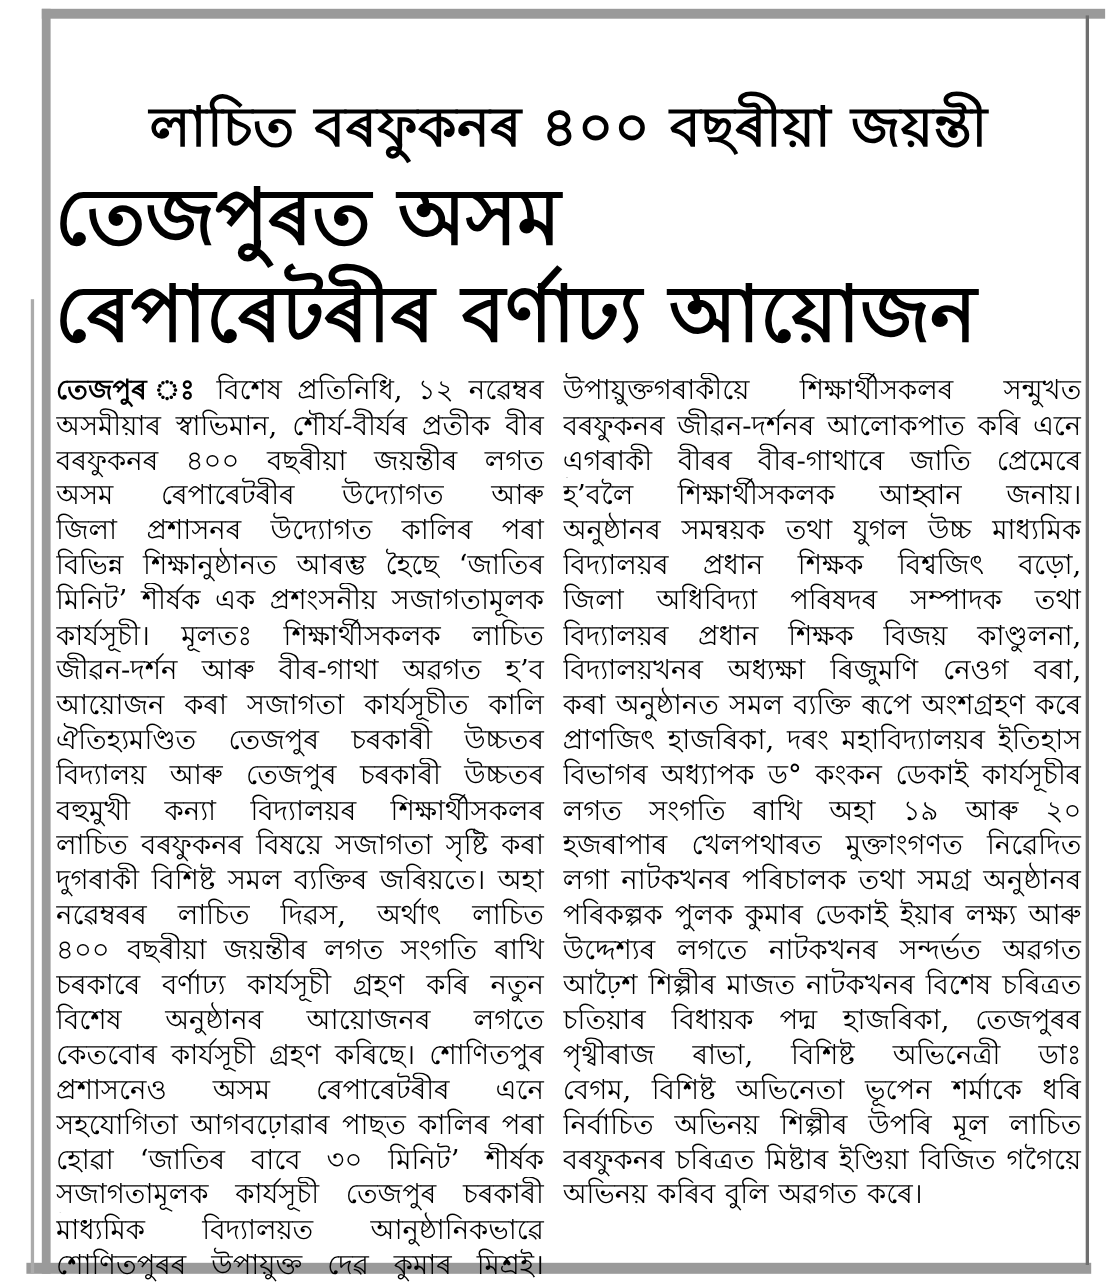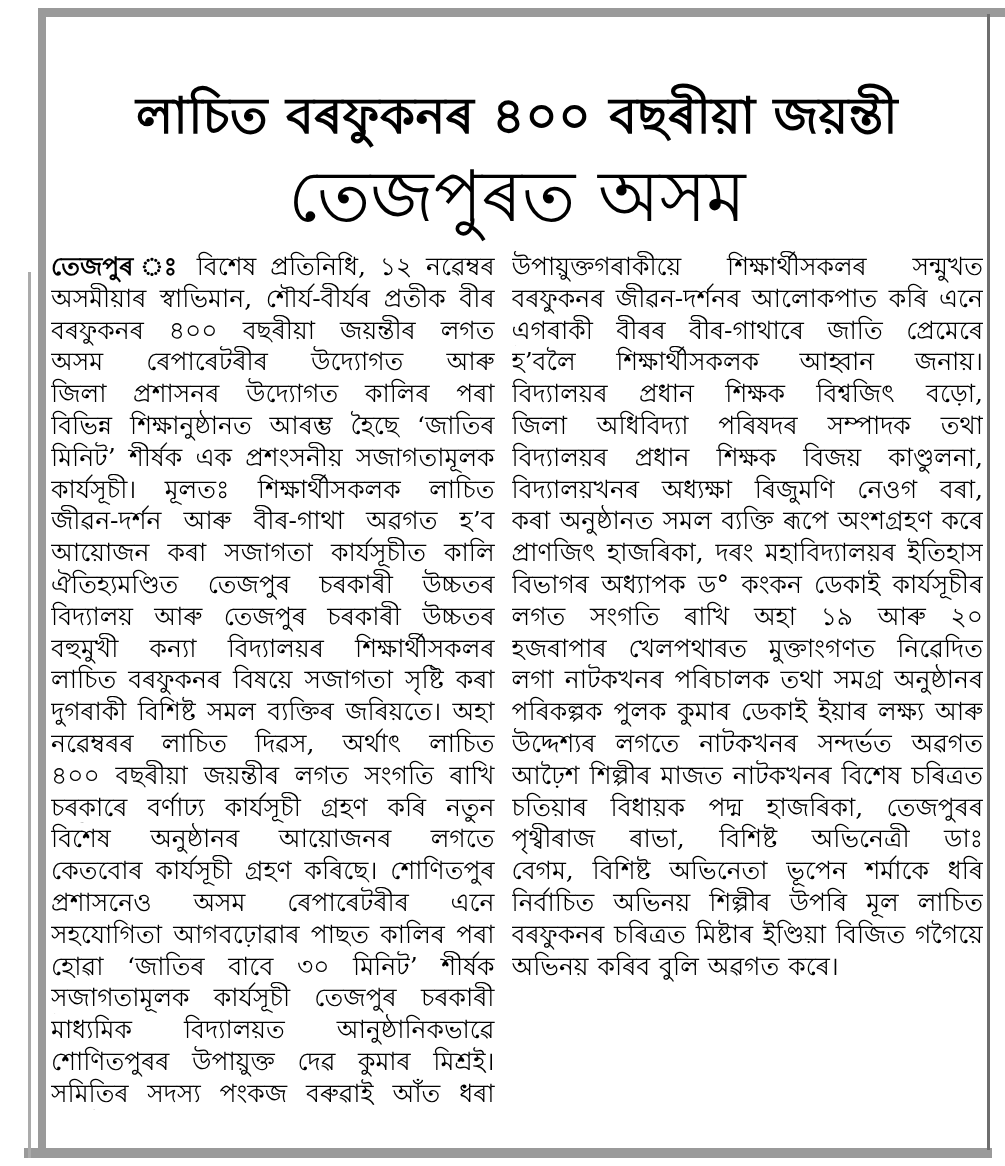--- a/index.html
+++ b/index.html
@@ -34,24 +34,23 @@
   .kicker {
     margin: 22px 0 0 0;
     text-align: center;
     font-size: 50px;
     line-height: 70px;
     font-weight: 700;
     letter-spacing: 0.5px;
   }
   .main-headline {
     margin: 4px 0 0 0;
-    text-align: center;
     font-size: 71px;
     line-height: 84px;
-    font-weight: 400;
+    font-weight: 700;
   }
   .columns {
     display: flex;
     gap: 17px;
     margin-top: 12px;
     padding: 0 1px;
   }
   .col { overflow: hidden; }
   .col-left  { width: 444px; }
   .col-right { width: 472px; }
@@ -74,20 +73,21 @@
 <div class="page">
   <div class="rule rule-top"></div>
   <div class="rule rule-left"></div>
   <div class="rule rule-bottom"></div>
   <div class="rule rule-right"></div>
   <div class="rule rule-left-outer"></div>
 
   <div class="content">
     <div class="kicker">লাচিত বৰফুকনৰ ৪০০ বছৰীয়া জয়ন্তী</div>
     <div class="main-headline">তেজপুৰত অসম</div>
+    <div class="main-headline">ৰেপাৰেটৰীৰ বৰ্ণাঢ্য আয়োজন</div>
 
     <div class="columns">
       <div class="col col-left" id="col-left">
           <div class="tline"><span class="lead">তেজপুৰ ঃ</span> বিশেষ প্ৰতিনিধি, ১২ নৱেম্বৰ ঃ অসম-</div>
           <div class="tline">অসমীয়াৰ স্বাভিমান, শৌৰ্য-বীৰ্যৰ প্ৰতীক বীৰ লাচিত</div>
           <div class="tline">বৰফুকনৰ ৪০০ বছৰীয়া জয়ন্তীৰ লগত সংগতি ৰাখি</div>
           <div class="tline">অসম ৰেপাৰেটৰীৰ উদ্যোগত আৰু শোণিতপুৰ</div>
           <div class="tline">জিলা প্ৰশাসনৰ উদ্যোগত কালিৰ পৰা তেজপুৰৰ</div>
           <div class="tline">বিভিন্ন শিক্ষানুষ্ঠানত আৰম্ভ হৈছে ‘জাতিৰ বাবে ৩০</div>
           <div class="tline">মিনিট’ শীৰ্ষক এক প্ৰশংসনীয় সজাগতামূলক</div>
@@ -110,20 +110,21 @@
           <div class="tline">সজাগতামূলক কাৰ্যসূচী তেজপুৰ চৰকাৰী উচ্চতৰ</div>
           <div class="tline">মাধ্যমিক বিদ্যালয়ত আনুষ্ঠানিকভাৱে শুভাৰম্ভ কৰে</div>
           <div class="tline">শোণিতপুৰৰ উপায়ুক্ত দেৱ কুমাৰ মিশ্ৰই। আয়োজক</div>
           <div class="tline">সমিতিৰ সদস্য পংকজ বৰুৱাই আঁত ধৰা অনুষ্ঠানত</div>
         </div>
       <div class="col col-right" id="col-right">
           <div class="tline">উপায়ুক্তগৰাকীয়ে শিক্ষাৰ্থীসকলৰ সন্মুখত লাচিত</div>
           <div class="tline">বৰফুকনৰ জীৱন-দৰ্শনৰ আলোকপাত কৰি এনে</div>
           <div class="tline">এগৰাকী বীৰৰ বীৰ-গাথাৰে জাতি প্ৰেমেৰে উদ্বুদ্ধ</div>
           <div class="tline">হ’বলৈ শিক্ষাৰ্থীসকলক আহ্বান জনায়। সজাগতা</div>
+          <div class="tline">অনুষ্ঠানৰ সমন্বয়ক তথা যুগল উচ্চ মাধ্যমিক</div>
           <div class="tline">বিদ্যালয়ৰ প্ৰধান শিক্ষক বিশ্বজিৎ বড়ো, শোণিতপুৰ</div>
           <div class="tline">জিলা অধিবিদ্যা পৰিষদৰ সম্পাদক তথা ৰাষ্ট্ৰভাষা</div>
           <div class="tline">বিদ্যালয়ৰ প্ৰধান শিক্ষক বিজয় কাণ্ডুলনা,</div>
           <div class="tline">বিদ্যালয়খনৰ অধ্যক্ষা ৰিজুমণি নেওগ বৰা,</div>
           <div class="tline">কৰা অনুষ্ঠানত সমল ব্যক্তি ৰূপে অংশগ্ৰহণ কৰে</div>
           <div class="tline">প্ৰাণজিৎ হাজৰিকা, দৰং মহাবিদ্যালয়ৰ ইতিহাস</div>
           <div class="tline">বিভাগৰ অধ্যাপক ড° কংকন ডেকাই কাৰ্যসূচীৰ</div>
           <div class="tline">লগত সংগতি ৰাখি অহা ১৯ আৰু ২০ নৱেম্বৰত</div>
           <div class="tline">হজৰাপাৰ খেলপথাৰত মুক্তাংগণত নিৱেদিত হ’ব</div>
           <div class="tline">লগা নাটকখনৰ পৰিচালক তথা সমগ্ৰ অনুষ্ঠানৰ মূল</div>

